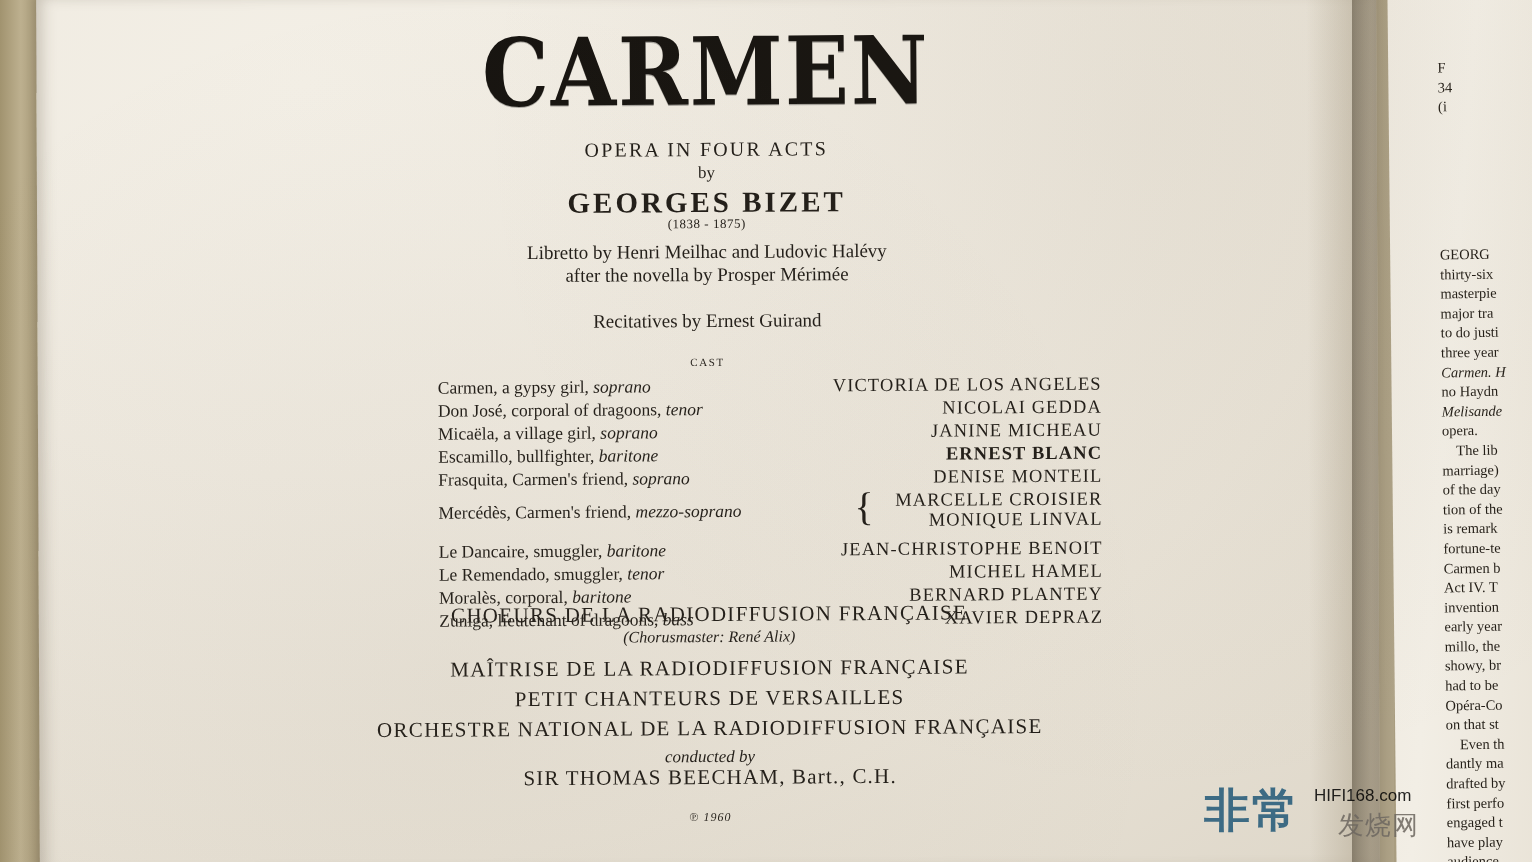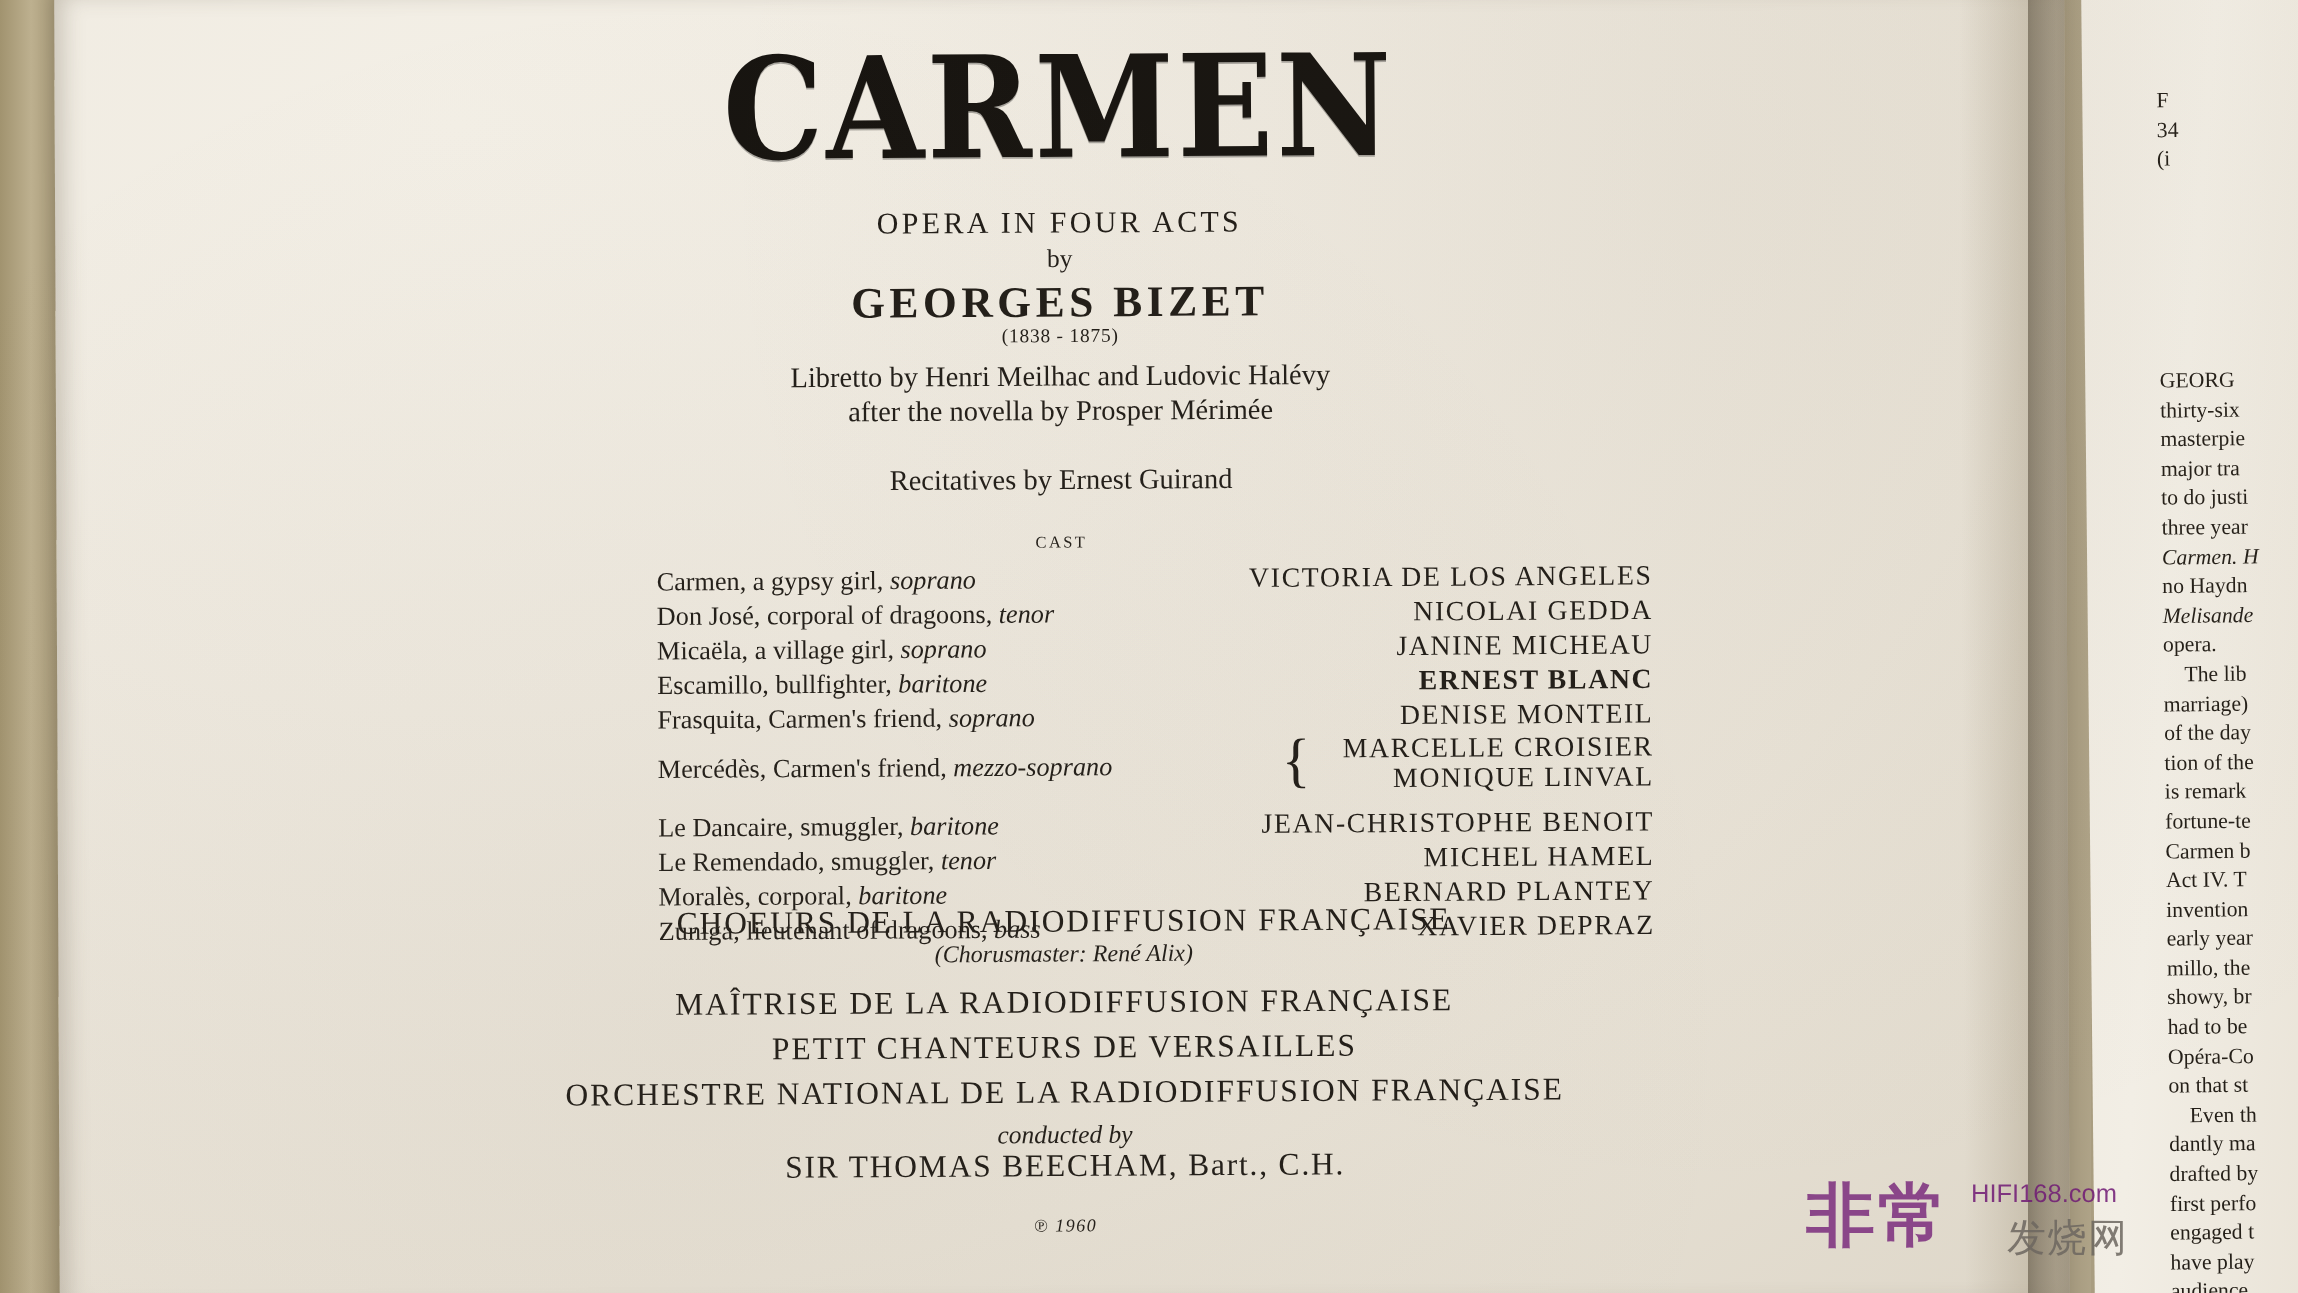--- a/index.html
+++ b/index.html
@@ -124,25 +124,25 @@
   .rcol .rbody .indent{ text-indent:14px; }
 
   
   .wm{
     position:absolute; right:18px; bottom:10px; width:320px; height:76px;
     color:#6f6a60; opacity:.85; pointer-events:none;
   }
   .wm .glyphs{
     position:absolute; left:10px; top:4px;
     font-size:46px; font-family:"DejaVu Sans", sans-serif; font-weight:bold;
-    color:#701a75; letter-spacing:2px; opacity:.9;
+    color:#0c4a6e; letter-spacing:2px; opacity:.9;
   }
   .wm .hifi{
     position:absolute; left:120px; top:10px; font-size:17px;
-    font-family:"Liberation Sans", sans-serif; color:#701a75;
+    font-family:"Liberation Sans", sans-serif; color:#000000;
   }
   .wm .cn{
     position:absolute; left:120px; top:32px; font-size:26px;
     font-family:"DejaVu Sans", sans-serif; color:#6d6760; letter-spacing:1px;margin-left:24px;
   }
 
   
   .grain{
     position:absolute; inset:0;
     background:

